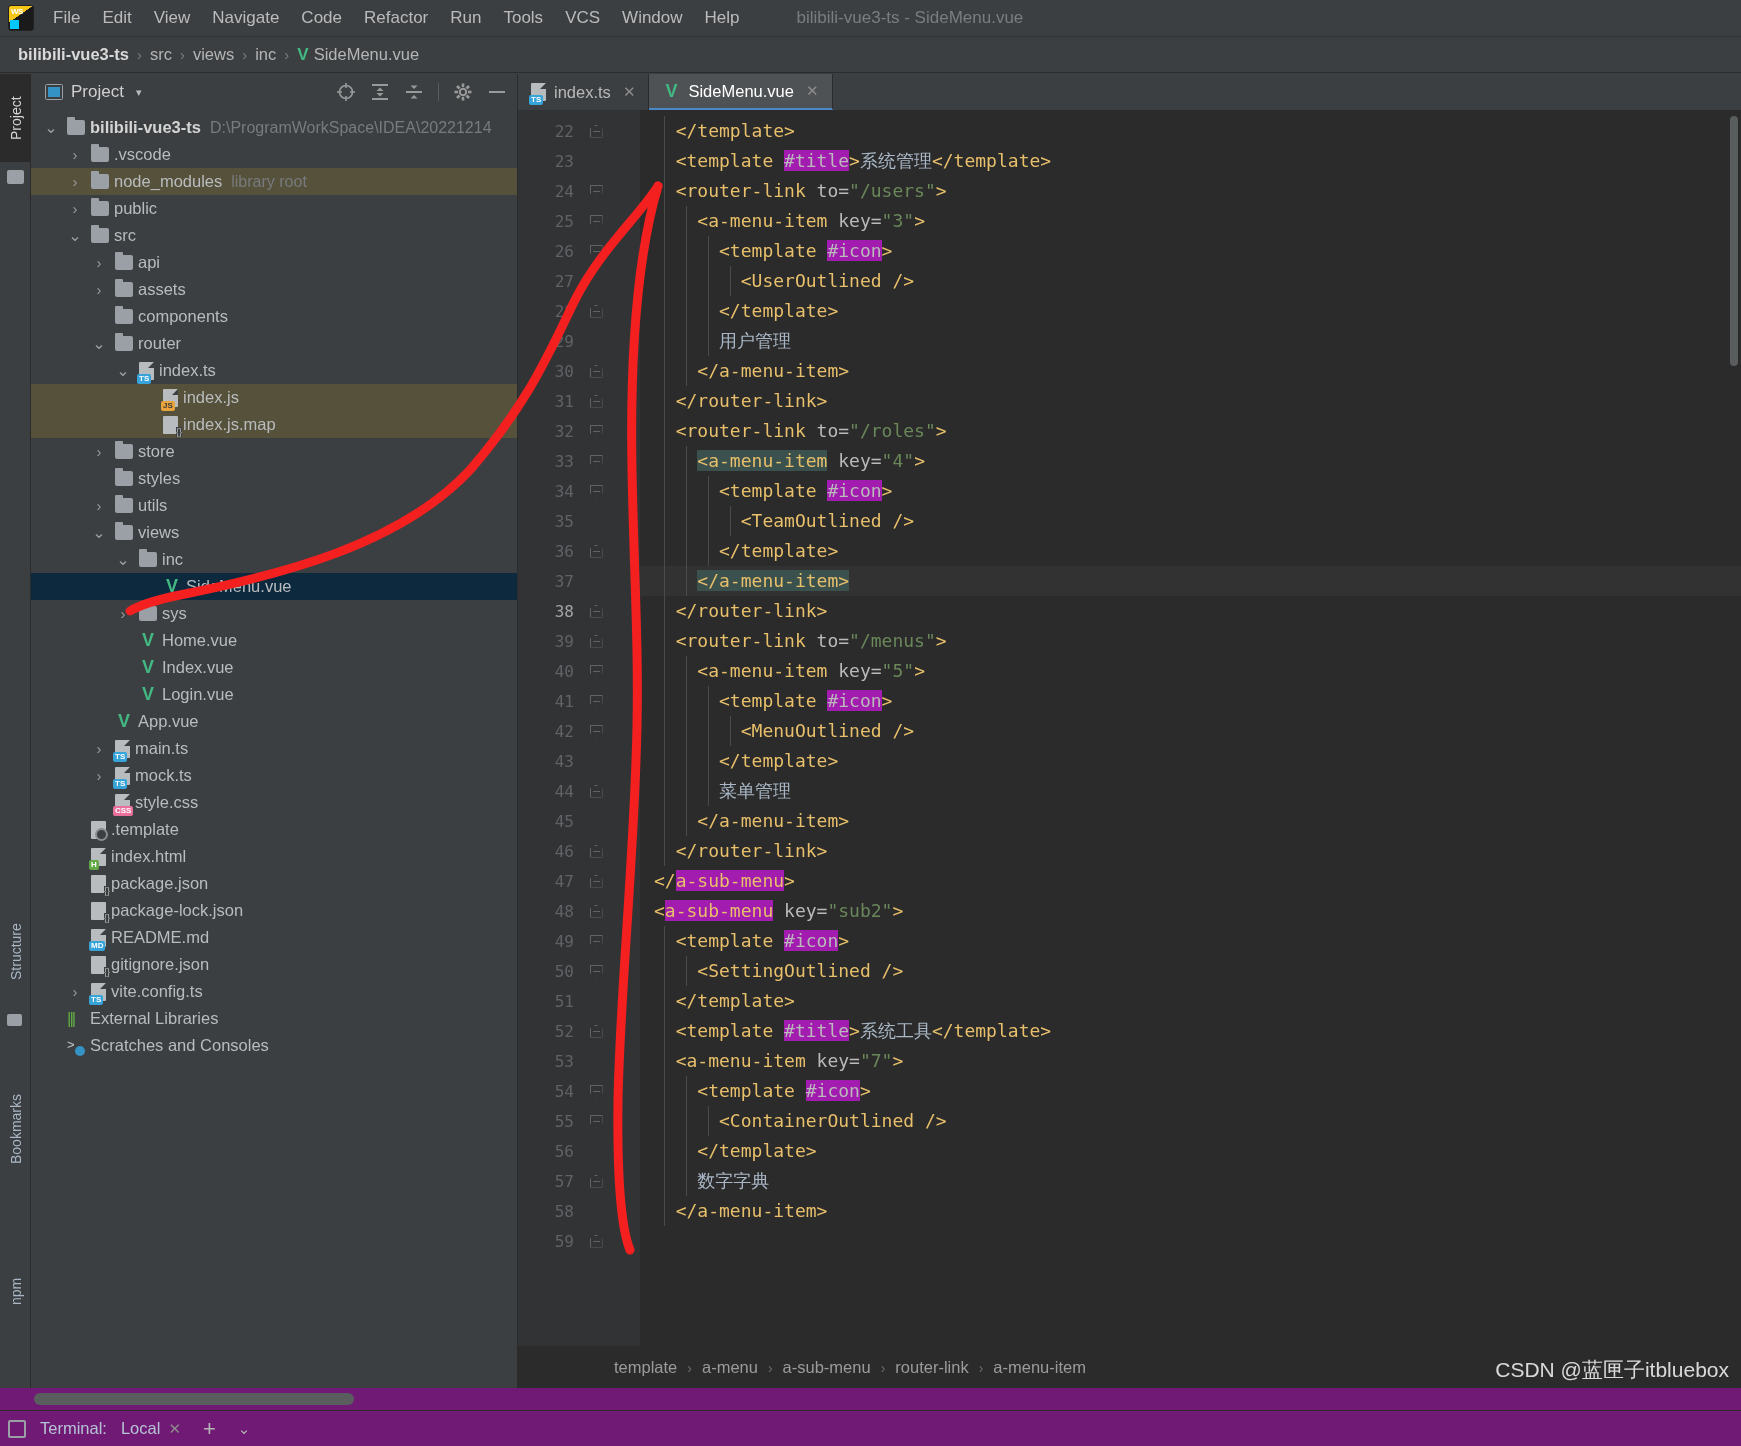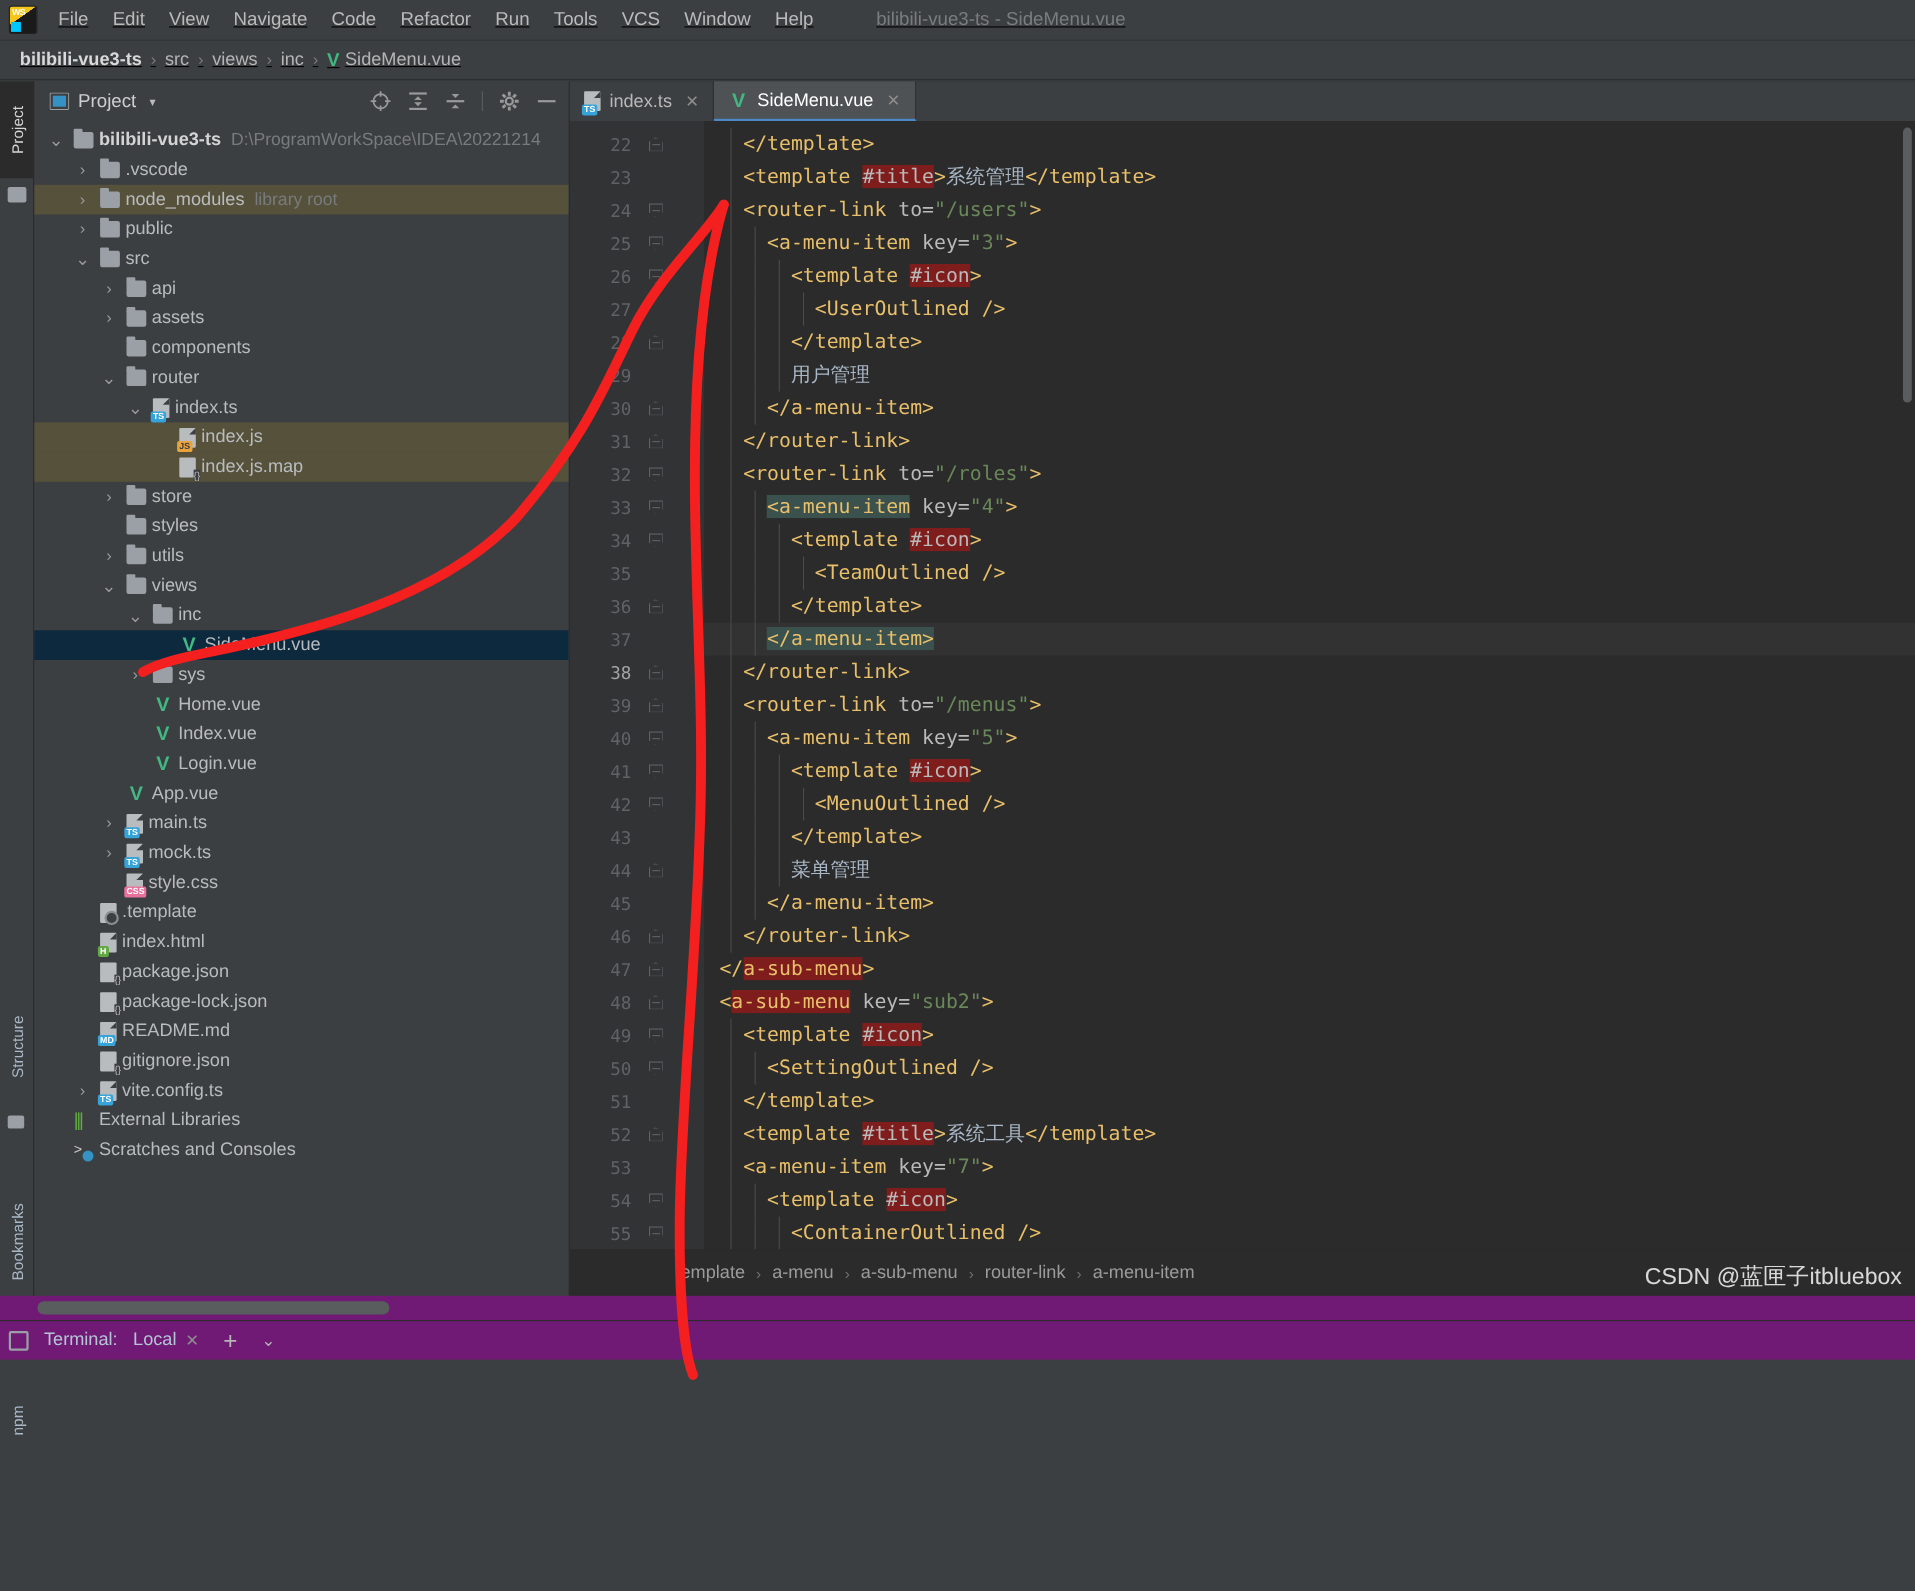--- a/index.html
+++ b/index.html
@@ -2,21 +2,21 @@
 <html><head>
 <meta charset="utf-8">
 <style>
   * { box-sizing: border-box; margin: 0; padding: 0; }
   html, body {
     width: 1741px; height: 1446px;
     background: #3c3f41;
     font-family: "Liberation Sans", sans-serif;
     overflow: hidden;
   }
-  #app { position: relative; width: 1741px; height: 1236px; text-decoration: underline; }
+  #app { position: relative; width: 1741px; height: 1446px; }
 
   
   .menubar {
     height: 37px; background: #3c3f41;
     display: flex; align-items: center;
     border-bottom: 1px solid #323232;
     position: relative;
   }
   .ws-logo {
     width: 26px; height: 26px; margin-left: 8px; margin-right: 8px;
@@ -177,21 +177,21 @@
   }
   .cline { height:30px; line-height:30px; white-space:pre; padding-left:14px; position:relative;}
   .cline.caret { background:#323232; }
   .ind-guide {
     position:absolute; top:0; bottom:0; width:1px; background:#4b4b4b;
   }
   .tok-tag{color:#e8bf6a;}
   .tok-attr{color:#bababa;}
   .tok-val{color:#6a8759;}
   .tok-text{color:#a9b7c6;}
-  .hl-ident{background:#7f1d1d;}
+  .hl-ident{background:#a21caf;}
   .hl-match{background:#3b514d;}
 
   .bcbar {
     height:42px; background:#2b2b2b; display:flex; align-items:center;
     padding-left:96px; flex:none; border-top:1px solid #2b2b2b;
   }
   .bc { color:#9b9b9b; font-size:16.5px; }
   .bcsep { color:#6f6f6f; font-size:14px; margin:0 10px;}
 
   .vert-scroll {

